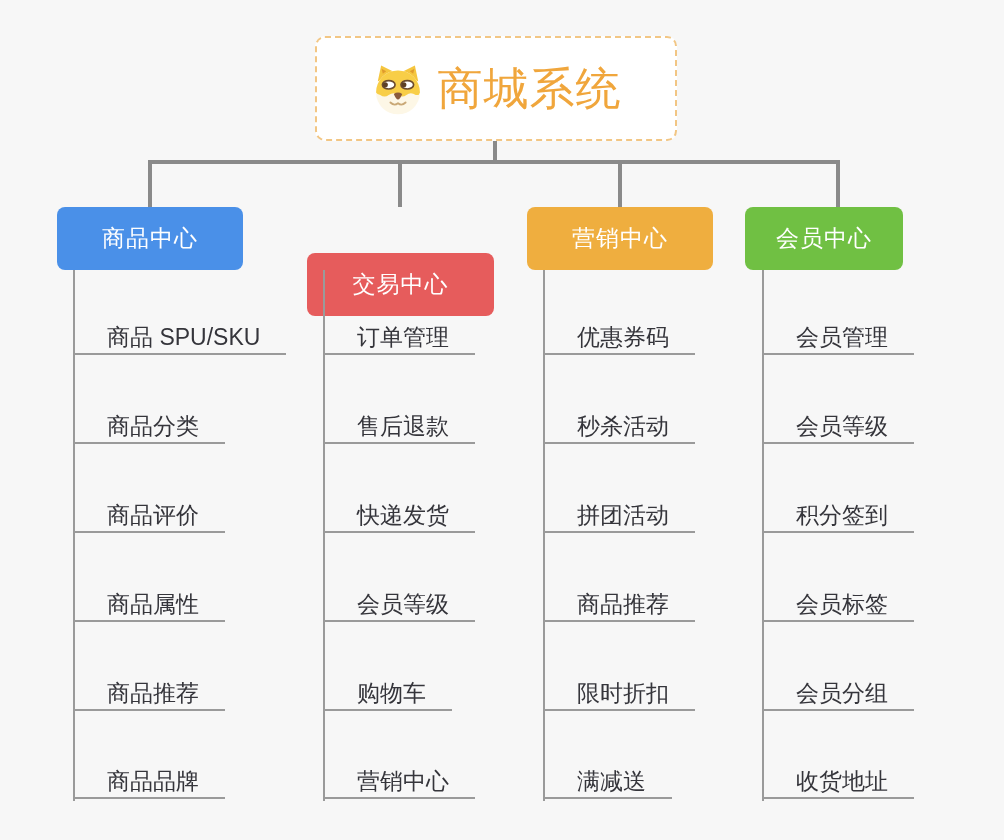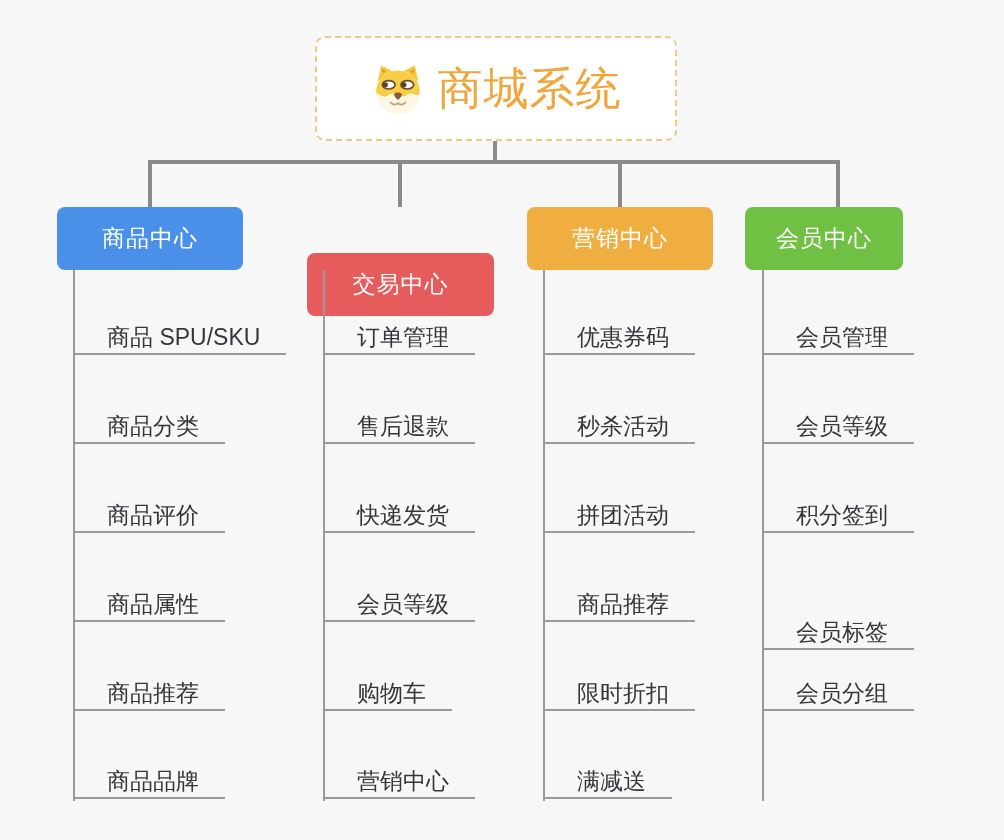--- a/index.html
+++ b/index.html
@@ -104,16 +104,17 @@
   <div class="leaf" style="left:543px;top:323px">优惠券码</div>
   <div class="leaf" style="left:543px;top:501px">拼团活动</div>
   <div class="leaf" style="left:543px;top:412px">秒杀活动</div>
   <div class="leaf" style="left:543px;top:590px">商品推荐</div>
   <div class="leaf" style="left:543px;top:679px">限时折扣</div>
   <div class="leaf" style="left:543px;top:767px">满减送</div>
 
   <div class="leaf" style="left:762px;top:323px">会员管理</div>
   <div class="leaf" style="left:762px;top:501px">积分签到</div>
   <div class="leaf" style="left:762px;top:412px">会员等级</div>
-  <div class="leaf" style="left:762px;top:618px">会员标签</div>
+  <div class="leaf" style="left:762px;top:590px">会员标签</div>
   <div class="leaf" style="left:762px;top:679px">会员分组</div>
+  <div class="leaf" style="left:762px;top:767px">收货地址</div>
 
 </div>
 
 </body></html>

